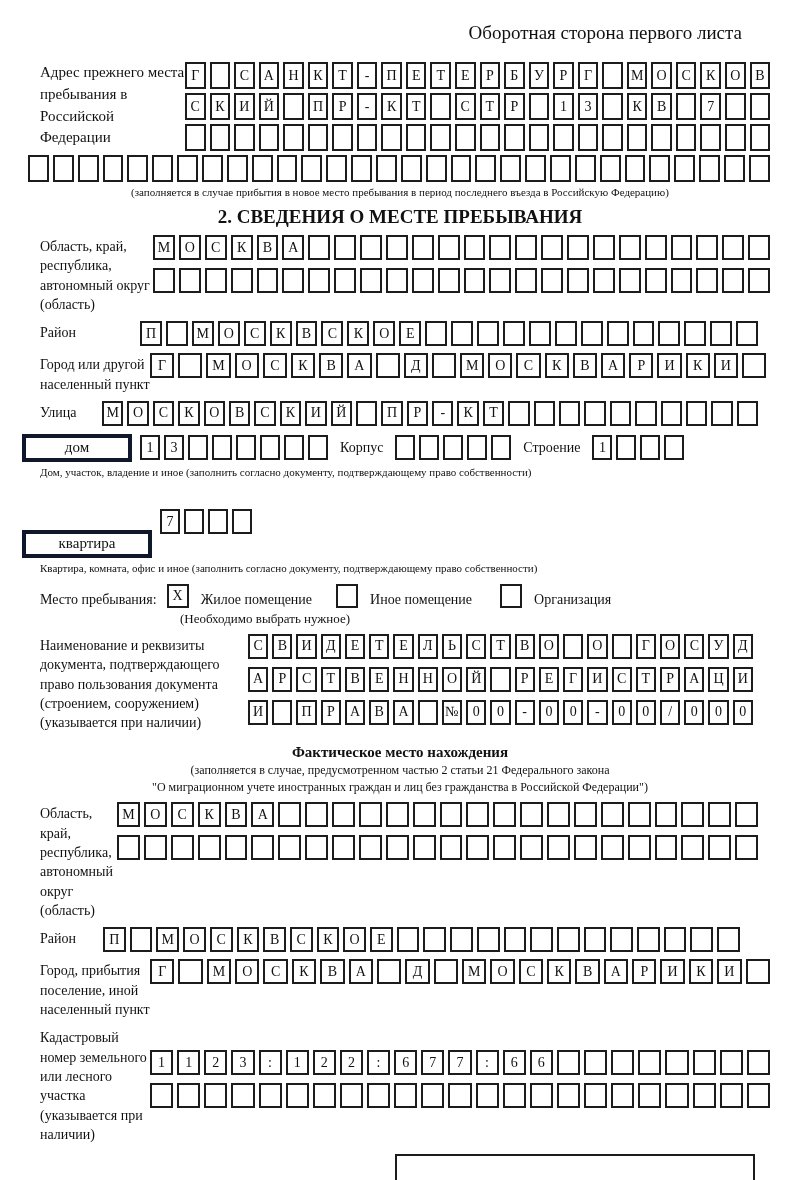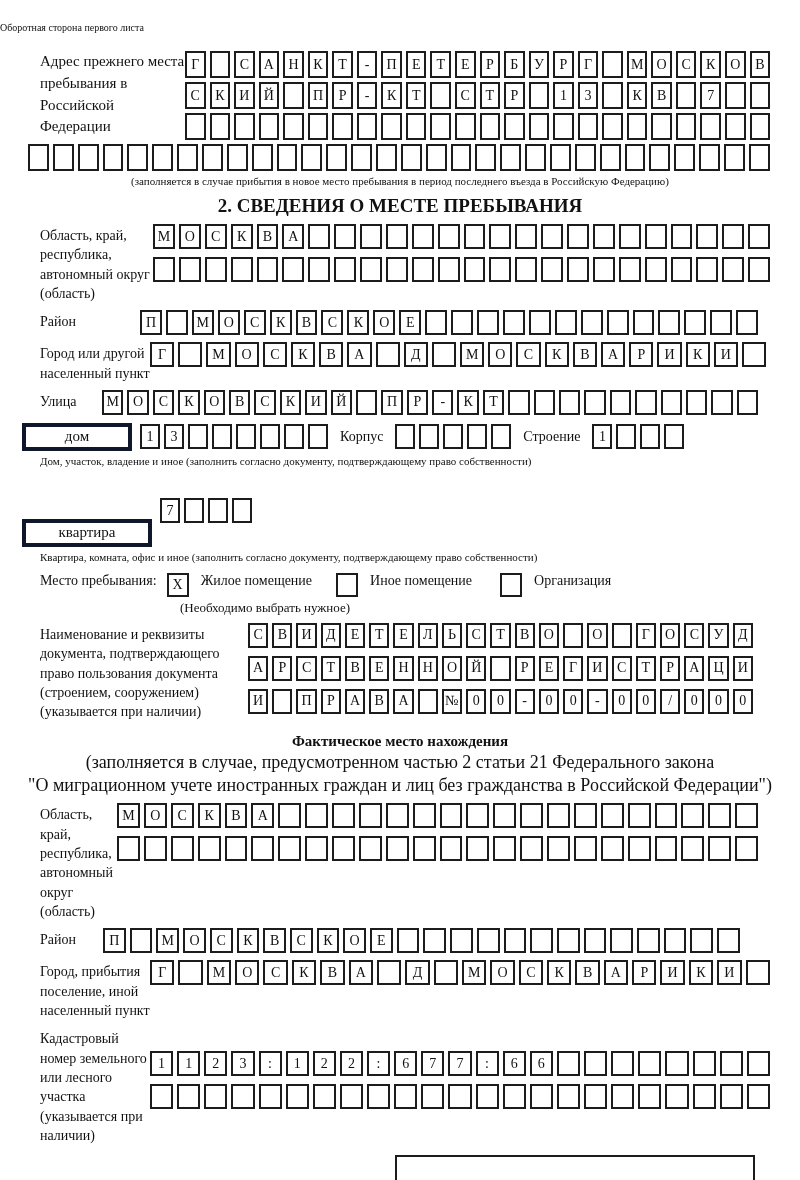--- a/index.html
+++ b/index.html
@@ -1,21 +1,21 @@
 <!DOCTYPE html>
 <html><head>
 <meta charset="utf-8">
 <style>
   * { margin:0; padding:0; box-sizing:border-box; }
   html,body { width:800px; background:#ffffff; }
   body {
     height:1180px; overflow:hidden; color:#111;
     font-family:"Liberation Serif","DejaVu Serif",serif;
   }
-  .header-note { text-align:left; font-size:10px; padding:22px 58px 0 0; }
+  .header-note { text-align:right; font-size:19px; padding:22px 58px 0 0; }
 
   
   .boxrow { display:flex; gap:4px; }
   .boxrow .cell {
     flex:1 1 0; height:25px; border:2px solid #1c1c1c; background:#fff;
     display:flex; align-items:center; justify-content:center;
     font-size:14px; line-height:1;
   }
   .boxrow.tall .cell { height:27px; }
   .boxrow.fixed { gap:4px; }
@@ -47,30 +47,30 @@
   .w-cad .flabel { width:110px; } .w-cad .fboxes { width:620px; padding-top:24px; }
 
   .house-row { display:flex; align-items:center; margin:8px 30px 0 22px; gap:8px; }
   .named-box {
     height:28px; border:4px solid #0f172a; display:flex; align-items:center;
     justify-content:center; font-size:15px;
   }
   .nb-dom { width:110px; } .nb-kv { width:130px;margin-top:44px; }
   .inline-lbl { font-size:14px; padding:0 4px; }
 
-  .check-row { display:flex; align-items:flex-start; margin:10px 30px 0 40px; font-size:14px; }
+  .check-row { display:flex; align-items:flex-end; margin:10px 30px 0 40px; font-size:14px; }
   .check-box {
     width:22px; height:24px; border:2px solid #1c1c1c; margin:0 12px 0 10px;
     display:flex; align-items:center; justify-content:center; font-size:14px; flex:0 0 auto;
   }
   .opt-label { white-space:nowrap; }
   .gap-a { width:14px; } .gap-b { width:18px; }
   .choose-note { font-size:13px; margin:3px 0 0 180px; }
 
-  .fact-note { text-align:center; font-size:18px; margin-top:2px; }
+  .fact-note { text-align:center; font-size:12px; margin-top:2px; }
 
   .stamp-box { width:360px; height:172px; border:2px solid #1c1c1c; margin:10px 0 0 395px; }
 </style>
 </head>
 <body>
 
 <div class="header-note">Оборотная сторона первого листа</div>
 
 <div class="addr-block">
   <div class="addr-label">Адрес прежнего места пребывания в Российской Федерации</div>

